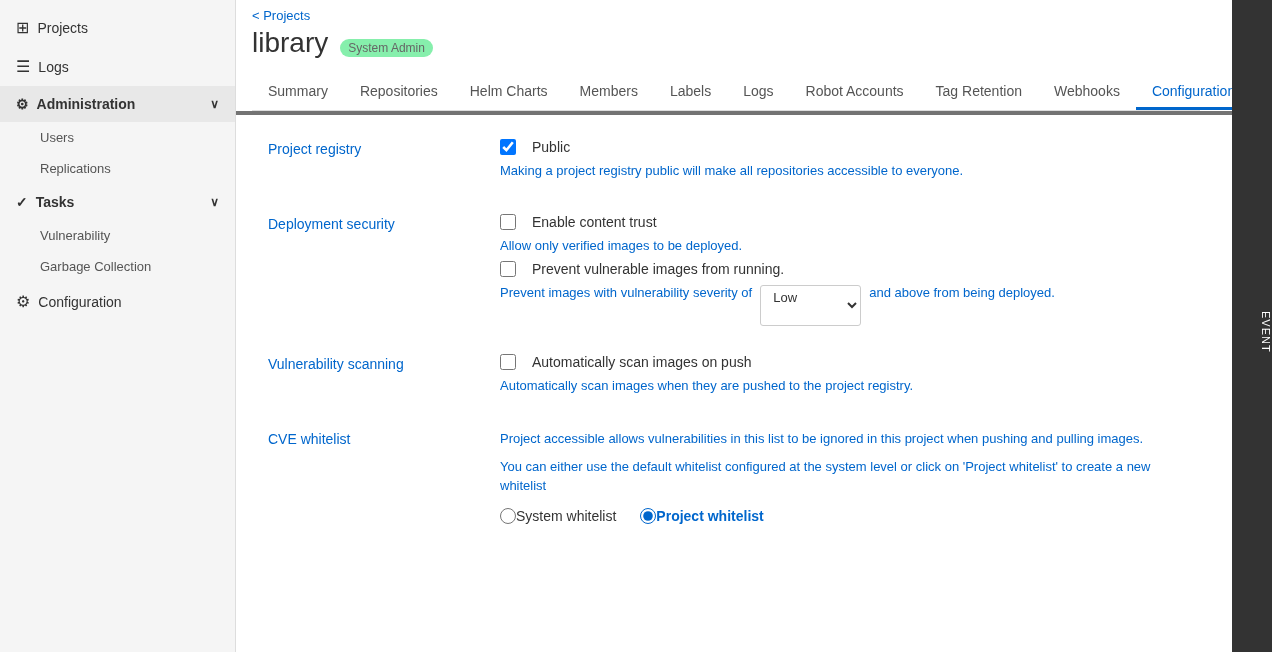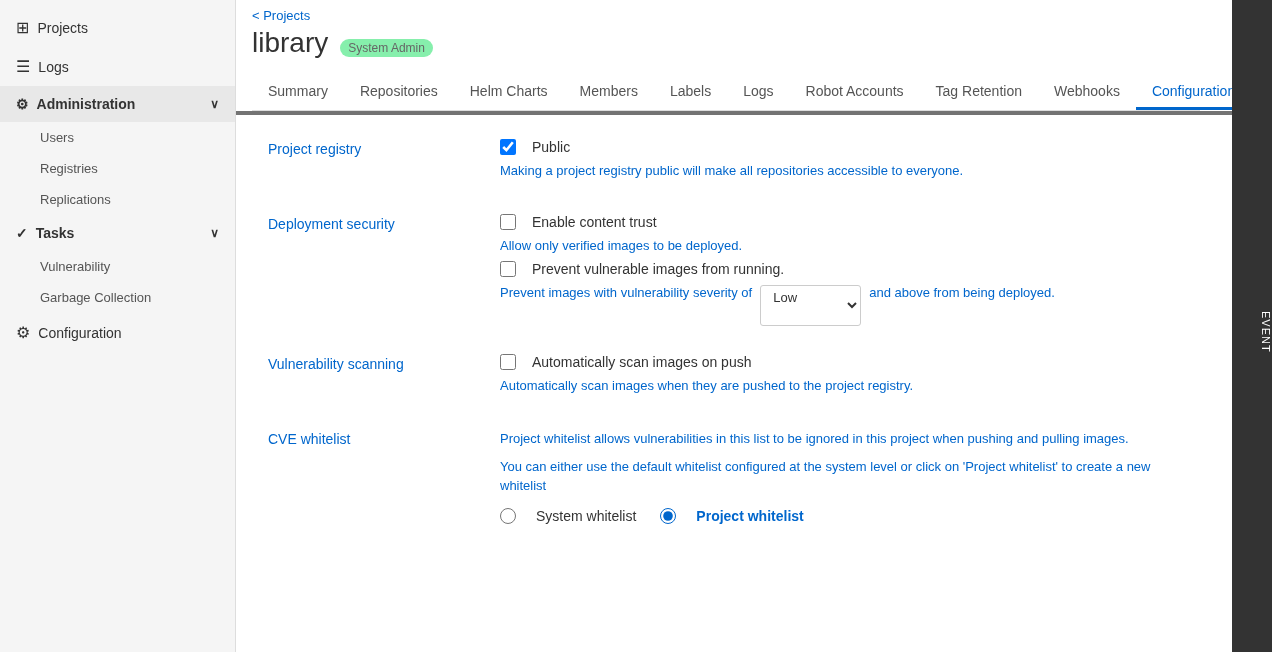--- a/index.html
+++ b/index.html
@@ -171,21 +171,21 @@
     }
     .radio-row {
       display: flex;
       align-items: center;
       gap: 24px;
       margin-top: 12px;
     }
     .radio-item {
       display: flex;
       align-items: center;
-      gap: 20px;
+      gap: 0;
       font-size: 14px;
     }
     .radio-item input[type="radio"] {
       width: 16px;
       height: 16px;
       cursor: pointer;
     }
 
     
     .side-panel {
@@ -214,23 +214,20 @@
     <span class="icon">☰</span>
     <span>Logs</span>
   </div>
   <div class="sidebar-section expanded">
     <span class="icon">⚙</span>
     <span>Administration</span>
     <span class="chevron">∨</span>
   </div>
   <div class="sidebar-sub-item">
     <span>Users</span>
-  </div>
-  <div class="sidebar-sub-item">
-    <span>Registries</span>
   </div>
   <div class="sidebar-sub-item">
     <span>Replications</span>
   </div>
   <div class="sidebar-section">
     <span class="icon">✓</span>
     <span>Tasks</span>
     <span class="chevron">∨</span>
   </div>
   <div class="sidebar-sub-item">
@@ -311,21 +308,21 @@
           <input type="checkbox" style="">
           <label class="checkbox-label">Automatically scan images on push</label>
         </div>
         <div class="hint-text">Automatically scan images when they are pushed to the project registry.</div>
       </div>
     </div>
 
     <div class="config-row">
       <div class="config-label">CVE whitelist</div>
       <div class="config-value">
-        <div class="cve-description">Project whitelist allows vulnerabilities in this list to be ignored in this project when pushing and pulling images.</div>
+        <div class="cve-description">Project accessible allows vulnerabilities in this list to be ignored in this project when pushing and pulling images.</div>
         <div class="cve-description">You can either use the default whitelist configured at the system level or click on 'Project whitelist' to create a new whitelist</div>
         <div class="radio-row">
           <div class="radio-item">
             <input type="radio" name="whitelist" style="accent-color: rgb(0, 102, 204);">
             <span>System whitelist</span>
           </div>
           <div class="radio-item">
             <input type="radio" name="whitelist" checked="" style="accent-color: rgb(0, 102, 204);">
             <span style="color: rgb(0, 102, 204); font-weight: bold;">Project whitelist</span>
           </div>

